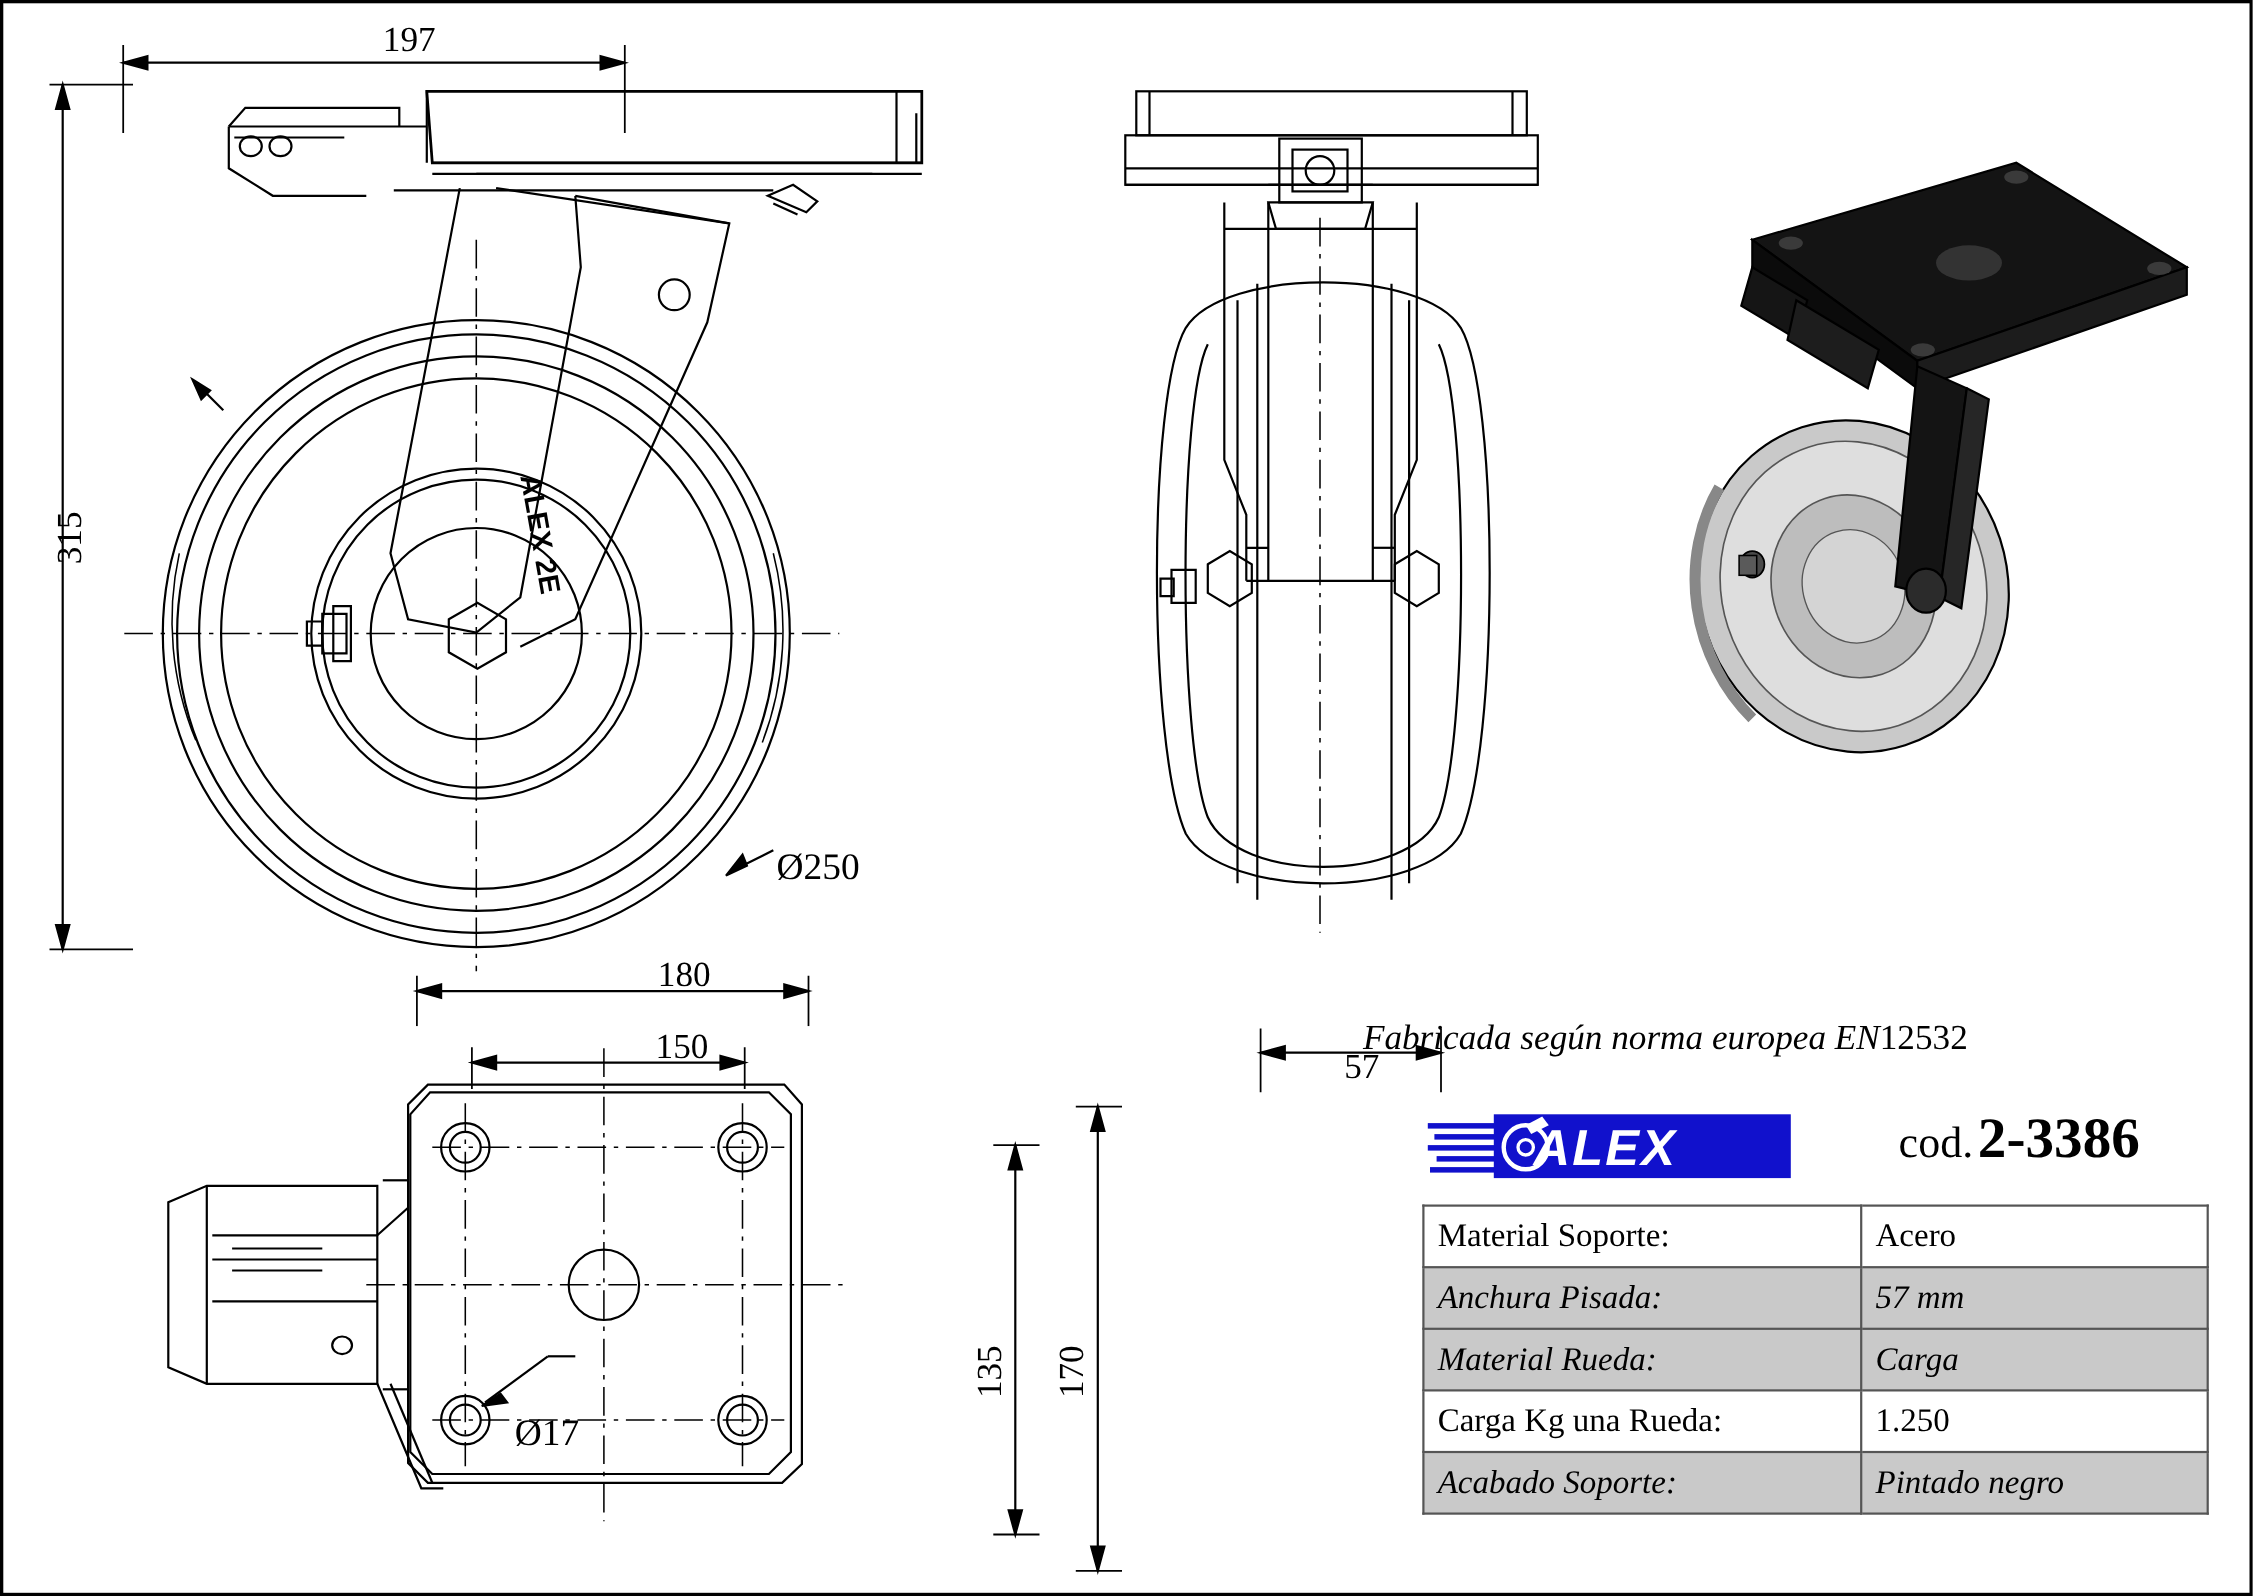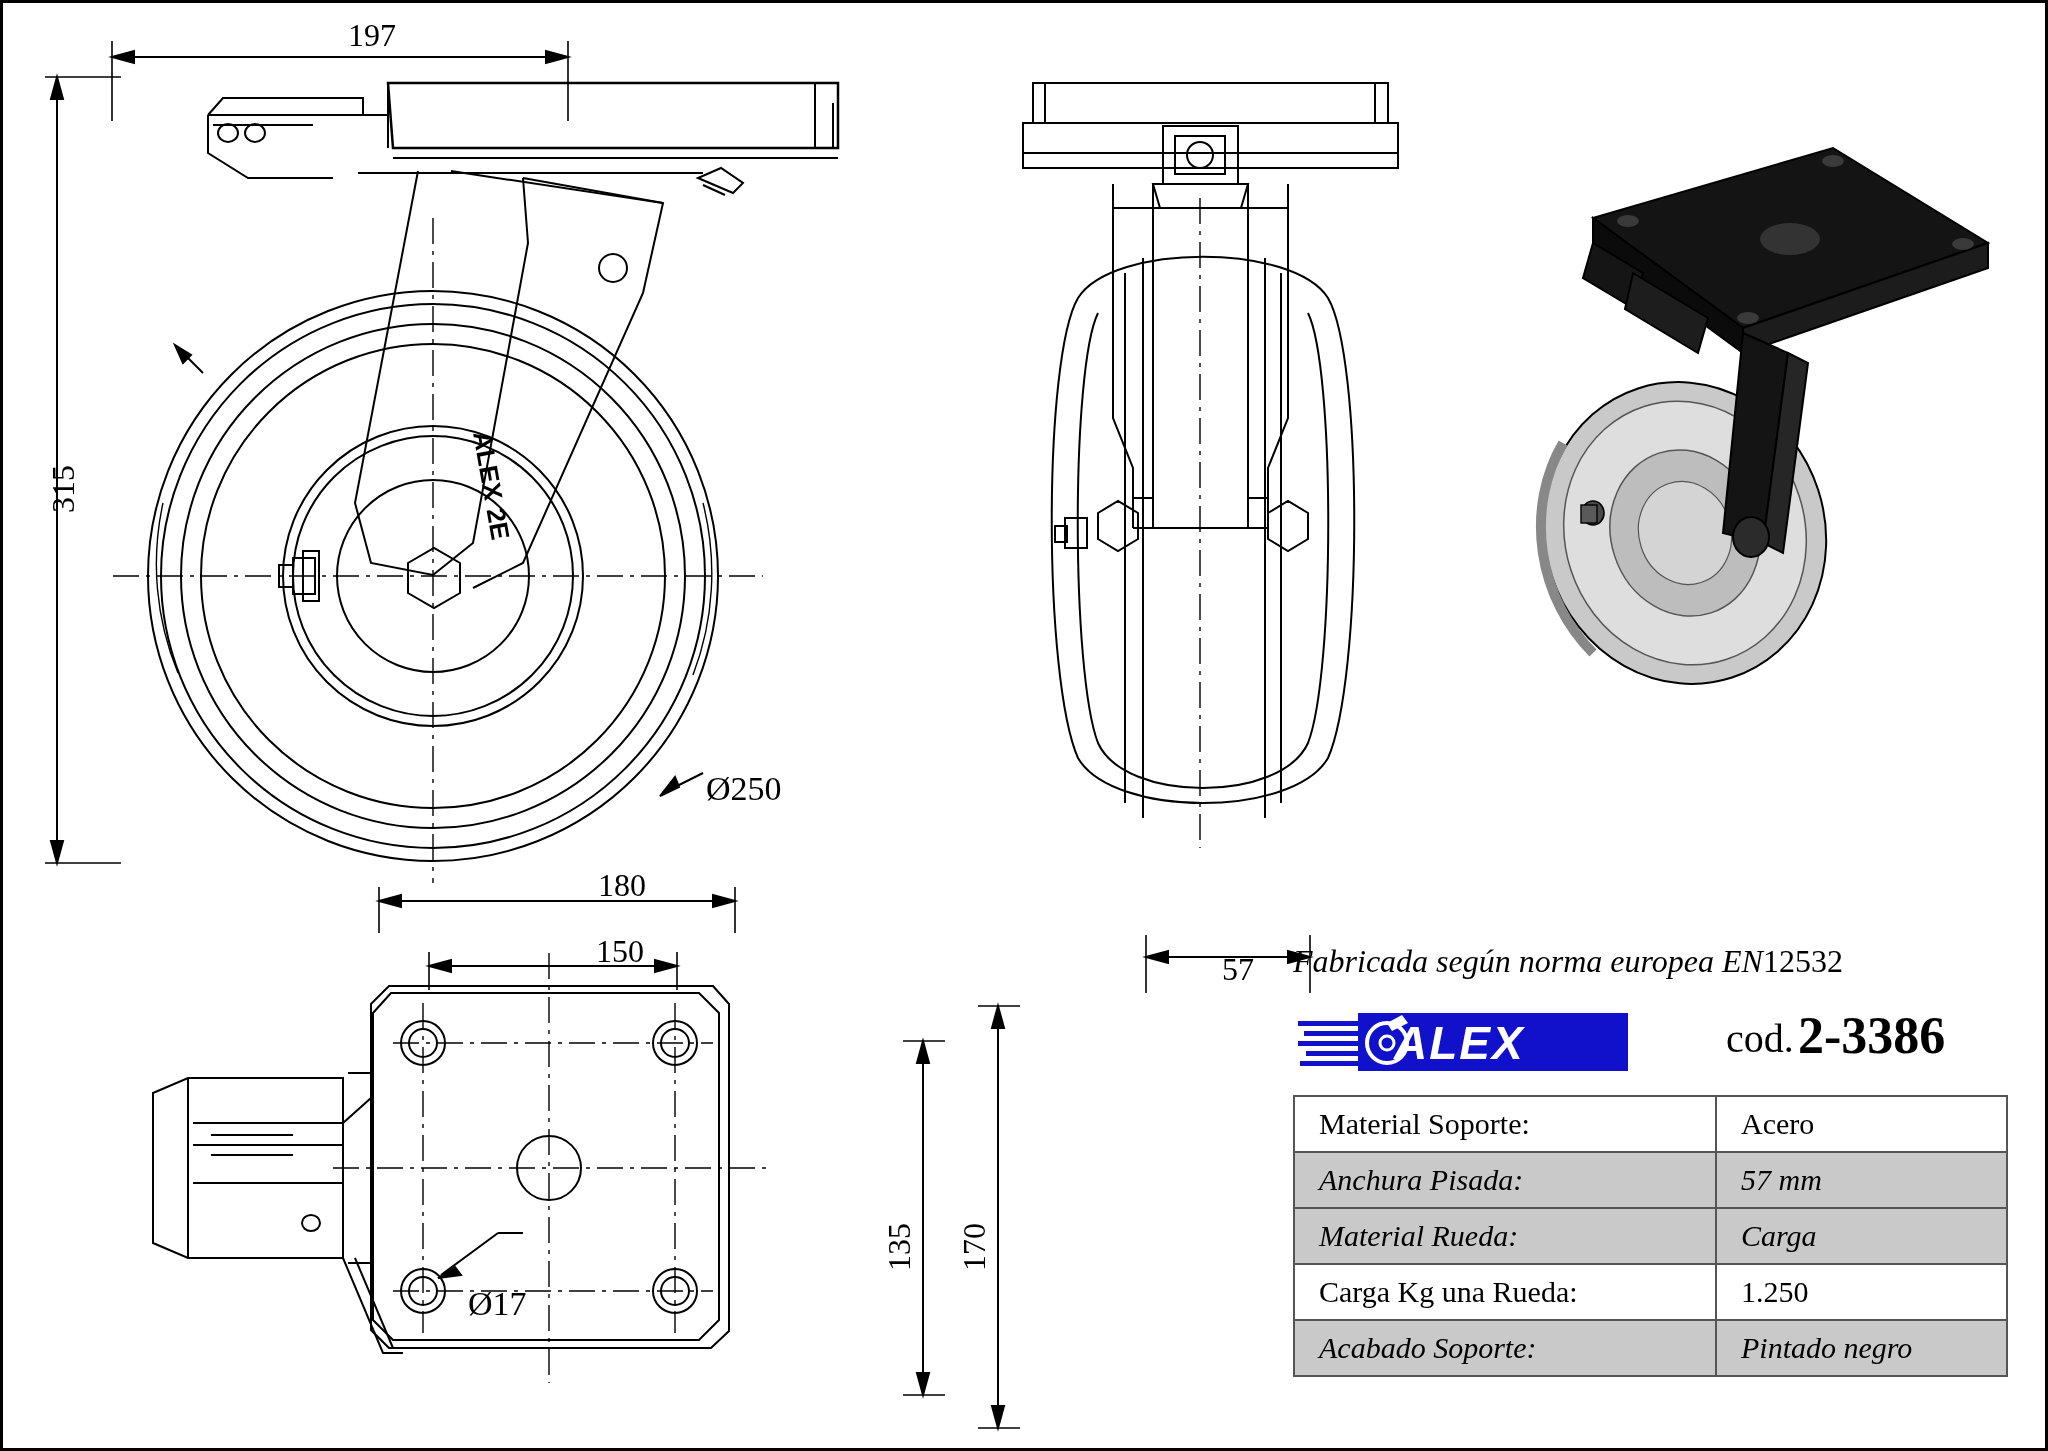--- a/index.html
+++ b/index.html
@@ -5,21 +5,21 @@
   html,body{margin:0;padding:0;background:#fff;}
   body{width:2048px;height:1451px;font-family:"Liberation Serif",serif;}
   #sheet{position:relative;width:2048px;height:1451px;box-sizing:border-box;border:3px solid #000;background:#fff;overflow:hidden;}
   .abs{position:absolute;}
   .dimtxt{font-family:"Liberation Serif",serif;font-size:32px;color:#000;}
   .dimtxt.big{font-size:34px;}
   svg{display:block;}
   .note{font-family:"Liberation Serif",serif;font-style:italic;font-size:32px;color:#000;white-space:nowrap;}
   
   #spec{position:absolute;left:1290px;top:1092px;width:715px;border-collapse:collapse;}
-  #spec td{border:2px solid #555;height:54px;font-size:30px;padding:0 24px;white-space:nowrap;}
+  #spec td{border:2px solid #555;height:54px;font-size:30px;padding:0 12px;white-space:nowrap;}
   #spec tr.alt td{background:#c9c9c9;font-style:italic;}
   #spec td.k{width:372px;}
   
   #logo{position:absolute;left:1295px;top:1010px;width:330px;height:60px;}
   #logobox{position:absolute;left:60px;top:0;width:270px;height:58px;background:#1111cc;}
   #logotext{position:absolute;left:96px;top:3px;font-family:"Liberation Sans",sans-serif;font-weight:bold;font-style:italic;font-size:46px;color:#fff;letter-spacing:2px;}
   .swoosh{position:absolute;background:#1111cc;height:5px;}
   #codlabel{position:absolute;left:1680px;top:1012px;font-size:40px;margin-left:43px;}
   #codnum{position:absolute;left:1795px;top:1003px;font-size:52px;font-weight:bold;}
   .vtxt{transform:rotate(-90deg);transform-origin:left top;white-space:nowrap;}
@@ -289,21 +289,21 @@
       <polygon points="30,18 24,40 36,40"></polygon>
       <polygon points="30,440 24,418 36,418"></polygon>
       <line x1="10" y1="18" x2="52" y2="18" stroke-width="1.6"></line>
       <line x1="10" y1="440" x2="52" y2="440" stroke-width="1.6"></line>
     </g>
   </svg>
   <div class="abs dimtxt vtxt" style="left:953px;top:1268px;">170</div>
 
   <div class="abs dimtxt big" style="left:465px;top:1282px;">Ø17</div>
 
-  <div class="abs note" style="left:1290px;top:922px;margin-top:18px;"><span>Fabricada según norma europea EN</span><span style="font-style:normal;">12532</span></div>
+  <div class="abs note" style="left:1236px;top:922px;"><span>Fabricada según norma europea EN</span><span style="font-style:normal;">12532</span></div>
 
   <div id="logo">
     <div class="swoosh" style="left:0;top:8px;width:92px;"></div>
     <div class="swoosh" style="left:6px;top:18px;width:86px;"></div>
     <div class="swoosh" style="left:0;top:28px;width:96px;"></div>
     <div class="swoosh" style="left:8px;top:38px;width:80px;"></div>
     <div class="swoosh" style="left:2px;top:48px;width:70px;"></div>
     <div id="logobox"></div>
     <svg class="abs" style="left:58px;top:-2px;" width="62" height="62">
       <circle cx="31" cy="32" r="20" fill="none" stroke="#fff" stroke-width="4"></circle>

